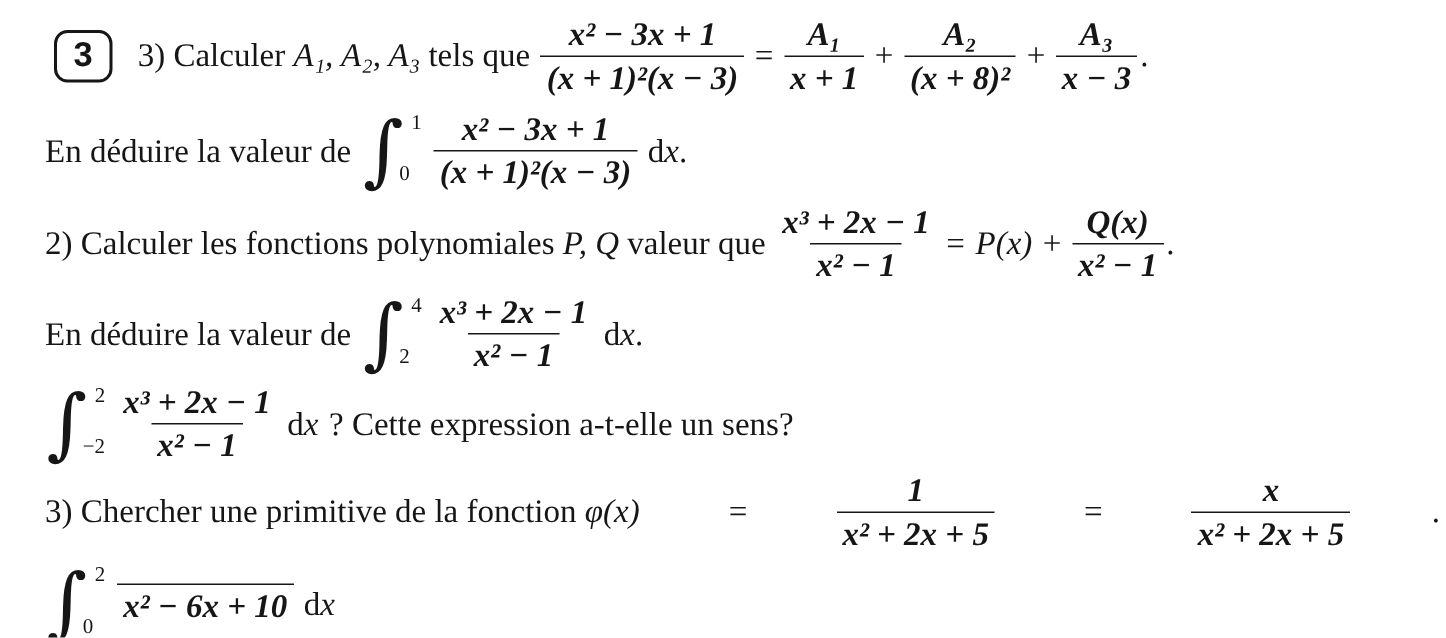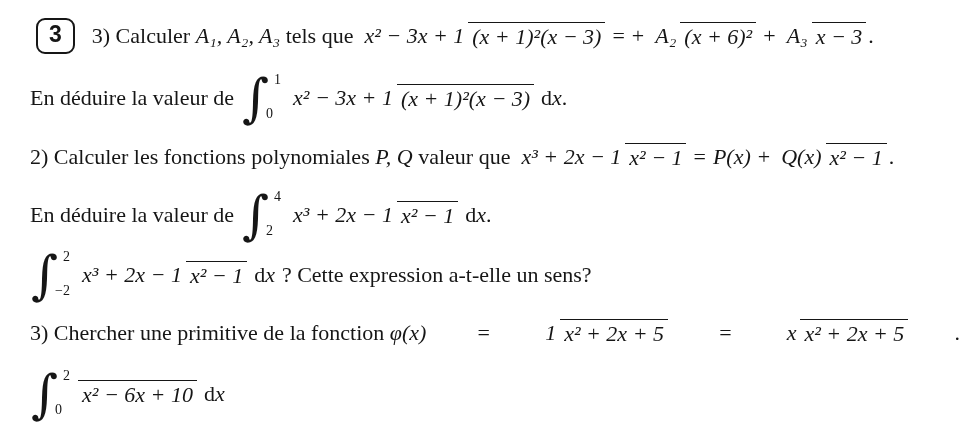--- a/index.html
+++ b/index.html
@@ -23,22 +23,22 @@
   .mi { font-style:italic; }
   .exbox {
     display:inline-flex; align-items:center; justify-content:center;
     margin-left:6px; margin-right:10px;
     border:2.5px solid #161616; border-radius:9px;
     padding:1px 11px 3px;
     font-family:"Liberation Sans","DejaVu Sans",sans-serif;
     font-weight:700; font-size:23px; line-height:1.2;
   }
   .frac {
-    display:inline-flex; flex-direction:row; align-items:center;
-    text-align:center; line-height:1.18;
+    display:inline-flex; flex-direction:column; align-items:center;
+    text-align:center; line-height:1.18;font-weight:bold;
   }
   .frac .num { padding:0 4px 1px; }
   .frac .den { border-top:1.5px solid currentColor; padding:1px 4px 0; }
   .integral { display:inline-flex; align-items:center; margin:0 1px; }
   .int-sign {
     font-family:"DejaVu Serif",serif; font-size:52px; line-height:1.05;
     font-style:normal;
   }
   .int-bounds {
     display:inline-flex; flex-direction:column; justify-content:space-between;
@@ -56,24 +56,28 @@
   <div class="row r1">
     <span class="exbox">
         <span>3</span>
       </span>
     <span class="run"><span>3) Calculer</span> <span class="mi">A₁, A₂, A₃</span> <span>tels que</span></span>
     <span class="frac mi">
       <span class="num">x² − 3x + 1</span>
       <span class="den">(x + 1)²(x − 3)</span>
     </span>
     <span>=</span>
+    <span class="frac mi">
+      <span class="num">A₁</span>
+      <span class="den">x + 1</span>
+    </span>
     <span>+</span>
     <span class="frac mi">
       <span class="num">A₂</span>
-      <span class="den">(x + 6)²</span>
+      <span class="den">(x + 8)²</span>
     </span>
     <span>+</span>
     <span class="frac mi">
       <span class="num">A₃</span>
       <span class="den">x − 3</span>
     </span>
     <span class="tight">.</span>
   </div>
 
   <div class="row r2">

